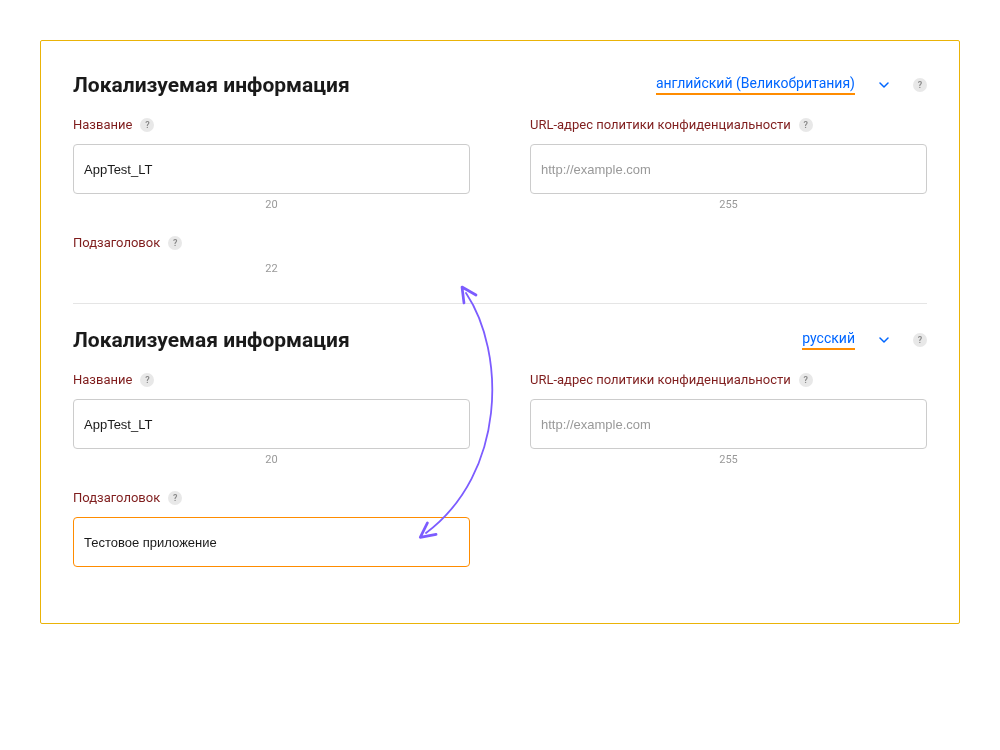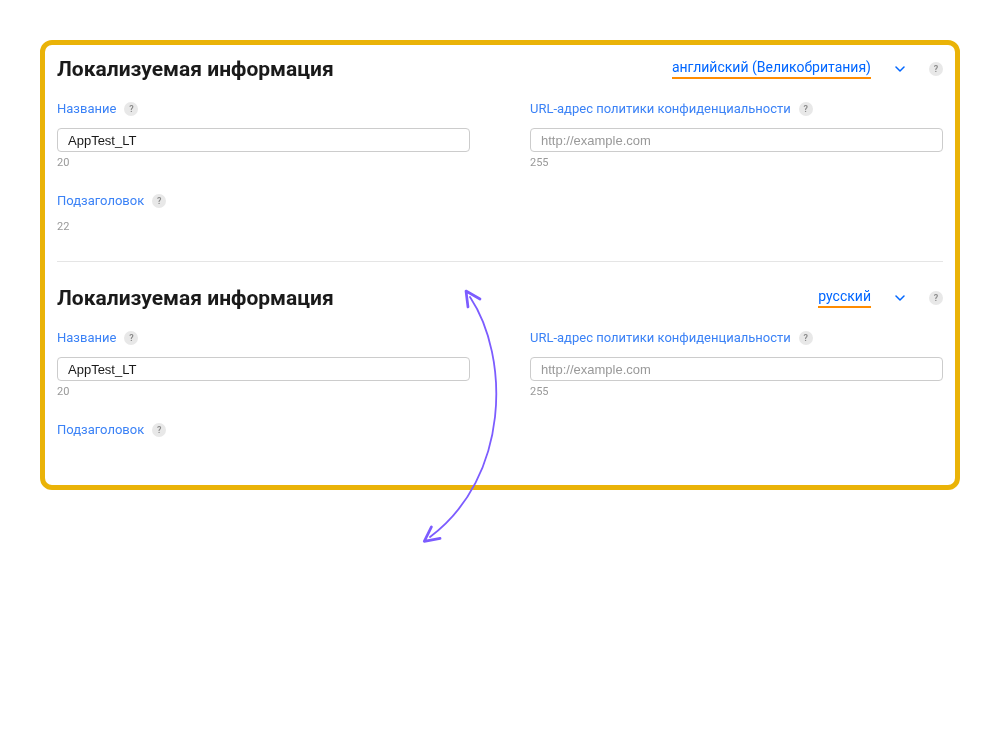--- a/index.html
+++ b/index.html
@@ -9,23 +9,23 @@
     }
     body {
       font-family: -apple-system, BlinkMacSystemFont, "Segoe UI", Roboto, Helvetica, Arial, sans-serif;
       background: #fff;
       width: 1000px;
       height: 750px;
       padding: 40px;
       position: relative;
     }
     .card {
-      border: 5px solid #eab308;
-      border-radius: 12px;
-      padding: 12px;
+      border: 1px solid #eab308;
+      border-radius: 2px;
+      padding: 32px;
       position: relative;
     }
     .section {
       position: relative;
     }
     .section + .section {
       border-top: 1px solid #e5e5e5;
       margin-top: 28px;
       padding-top: 24px;
     }
@@ -84,40 +84,40 @@
       flex: 1;
     }
     .field-label-row {
       display: flex;
       align-items: center;
       gap: 8px;
       margin-bottom: 12px;
     }
     .field-label {
       font-size: 13px;
-      color: #3b82f6;
+      color: #7f1d1d;
     }
     .text-input {
       width: 100%;
-      height: 24px;
+      height: 50px;
       padding: 0 10px;
       border: 1px solid #ccc;
       border-radius: 4px;
       font-size: 13px;
       color: #1a1a1a;
       outline: none;
     }
     .text-input::placeholder {
       color: #999;
     }
     .text-input.highlighted {
       border: 1.5px solid #ff8c00;
     }
     .char-count {
-      text-align: left;
+      text-align: center;
       font-size: 11px;
       color: #999;
       margin-top: 4px;
     }
     .arrow-annotation {
       position: absolute;
       pointer-events: none;
       z-index: 10;
     }
     .arrow-annotation svg {
@@ -206,20 +206,21 @@
         <div class="char-count">255</div>
       </div>
     </div>
 
     <div class="form-row">
       <div class="form-col">
         <div class="field-label-row">
           <span class="field-label">Подзаголовок</span>
           <span class="help-icon">?</span>
         </div>
+        <input class="text-input highlighted" type="text" value="Тестовое приложение" style="">
       </div>
       <div class="form-col"></div>
     </div>
   </div>
 
   <div class="arrow-annotation" style="left:370px; top:242px;">
     <svg width="100" height="260" viewBox="0 0 100 260">
       <defs>
         <marker id="arrowhead-start" markerWidth="10" markerHeight="10" refX="5" refY="5" orient="auto-start-reverse">
           <path d="M 1 1 L 9 5 L 1 9" fill="none" stroke="#7c5cff" stroke-width="1.5" stroke-linecap="round" stroke-linejoin="round"></path>

